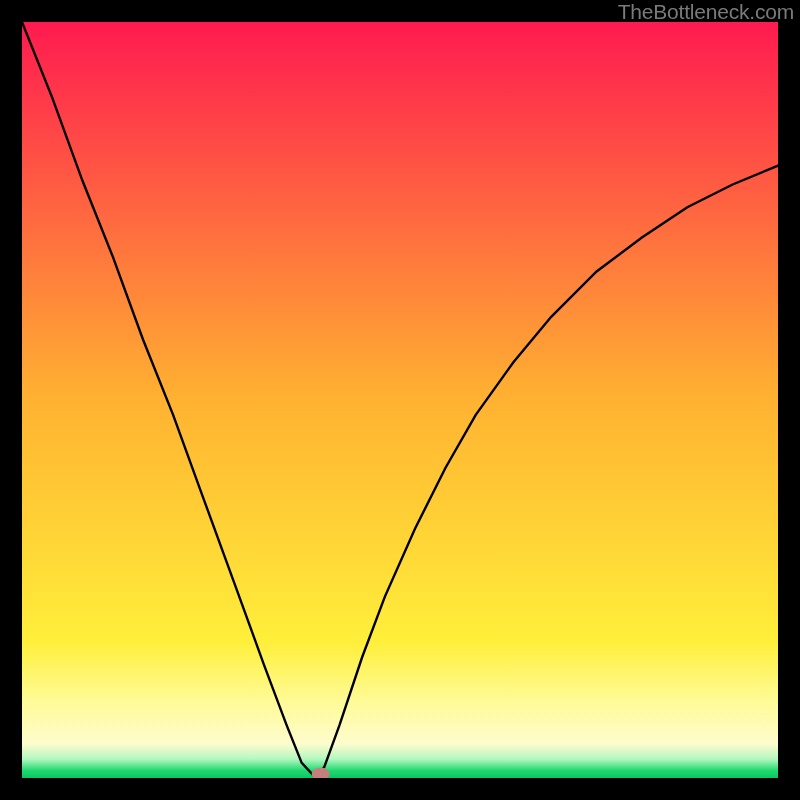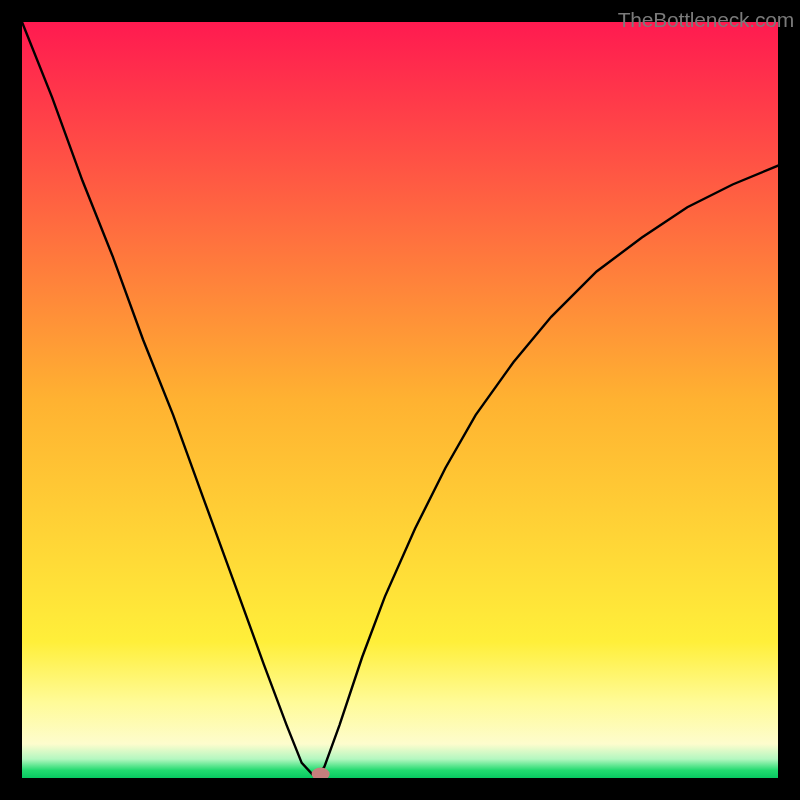--- a/index.html
+++ b/index.html
@@ -22,21 +22,21 @@
   .plot {
     position: absolute;
     left: 0;
     top: 0;
     width: 756px;
     height: 756px;
     display: block;
   }
   .watermark {
     position: absolute;
-    top: 8px;
+    top: 0px;
     right: 6px;
     color: #7a7a7a;
     font-size: 21px;
     font-weight: 500;
     font-family: Arial, Helvetica, sans-serif;
     letter-spacing: -0.2px;
   }
 </style>
 </head>
 <body>

